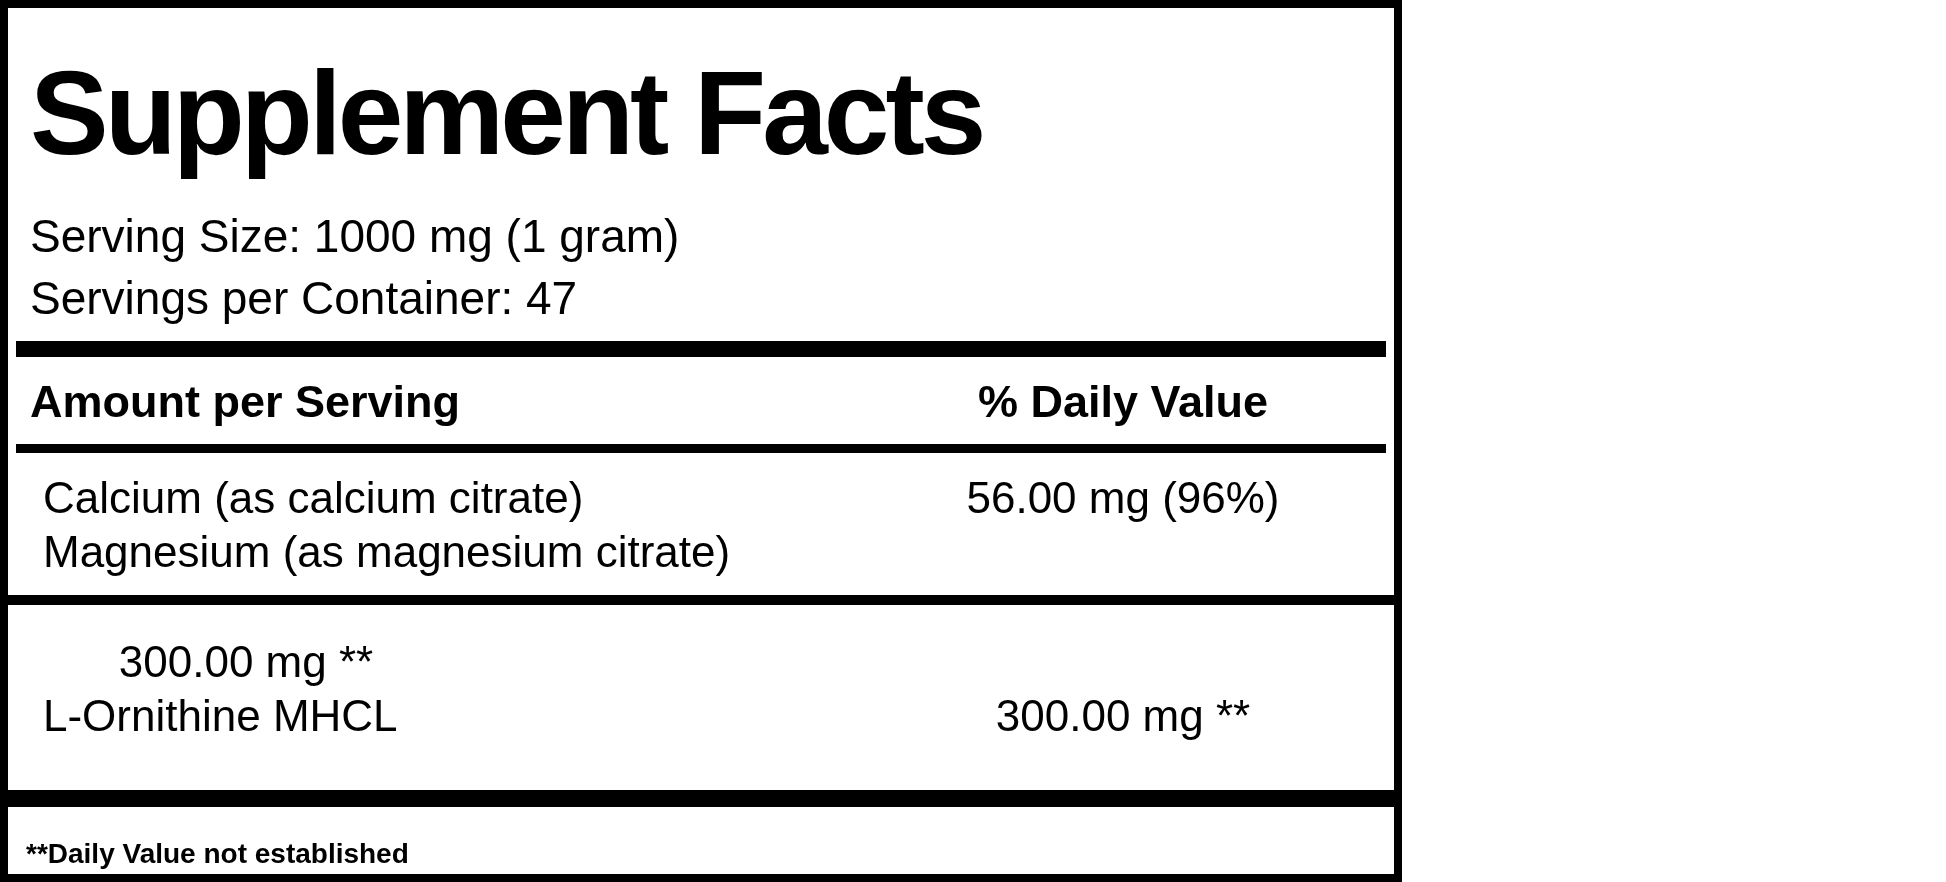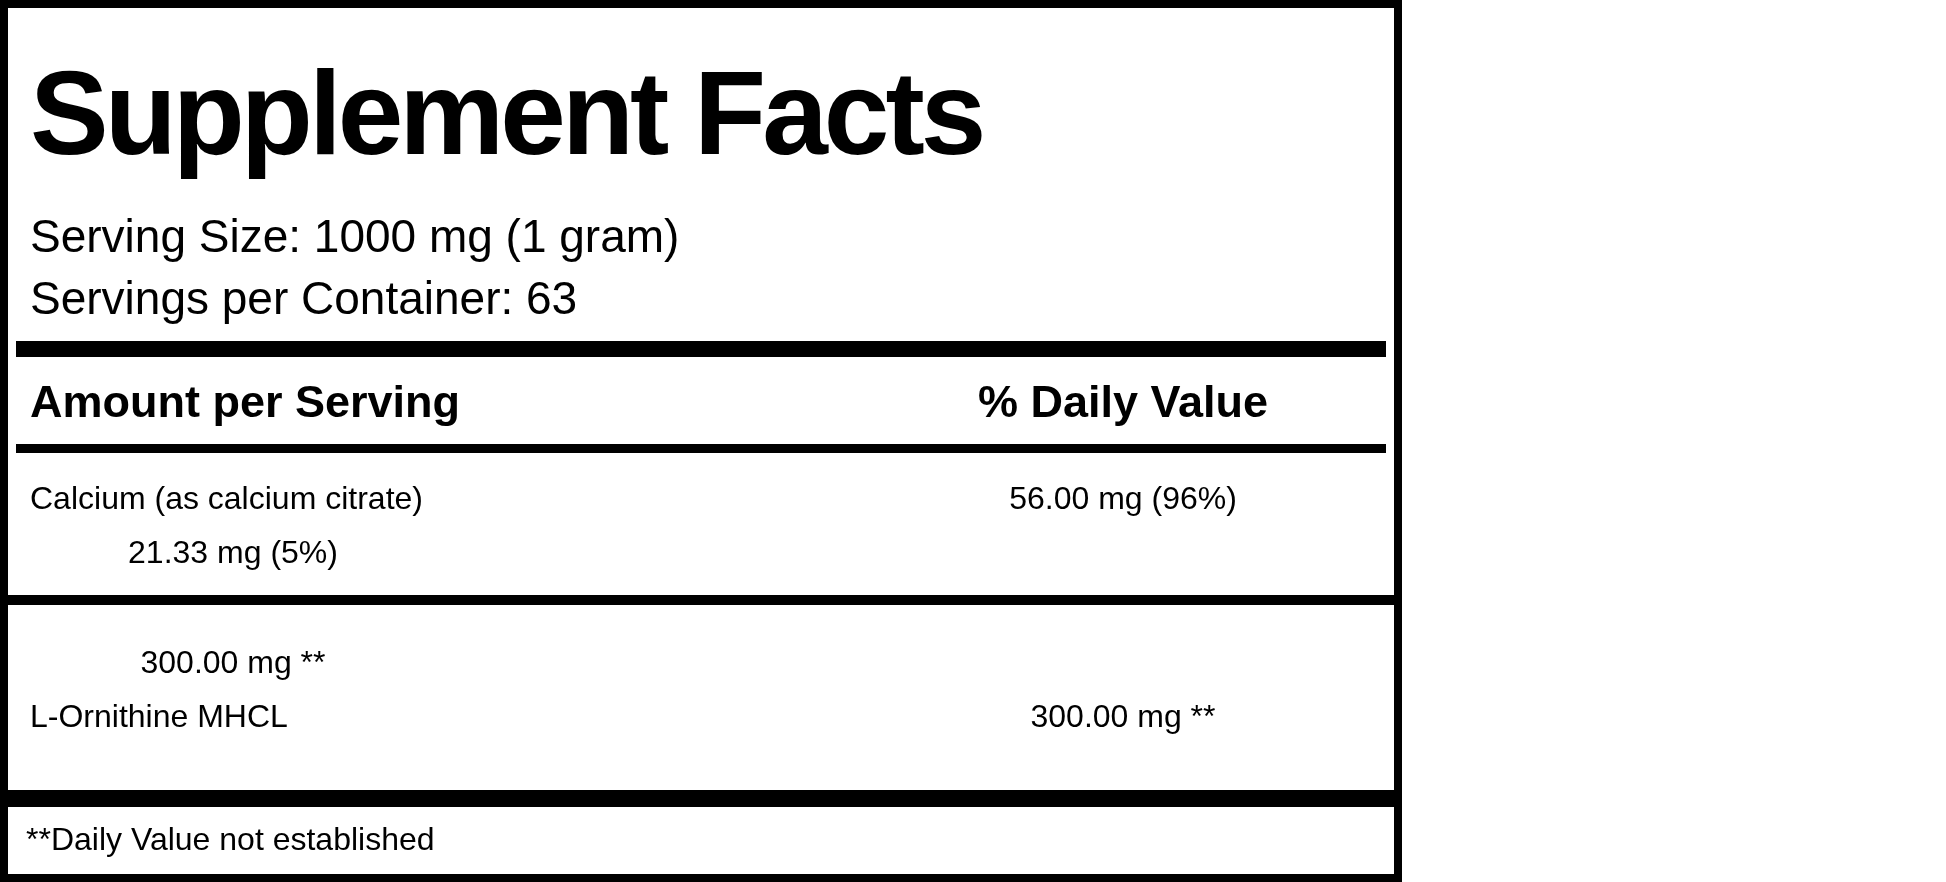--- a/index.html
+++ b/index.html
@@ -69,60 +69,61 @@
   }
   .value-col {
     width: 450px;
     margin-right: 46px;
     text-align: center;
     white-space: nowrap;
   }
   .nutrient-section-1 { padding: 18px 0 16px 0; }
   .nutrient-section-2 { padding: 30px 0 47px 0; }
   .nutrient-row {
-    font-size: 32px;
+    font-size: 44px;
     line-height: 54px;
+    margin-left: 13px;
   }
   .footnote-row {
-    padding: 11px 0 0 18px;
-    font-weight: normal;
-    font-size: 32px;
+    padding: 26px 0 0 18px;
+    font-weight: bold;
+    font-size: 28px;
     line-height: 42px;
     white-space: nowrap;
   }
 </style>
 </head>
 <body>
 
 <div class="canvas">
   <div class="facts-panel">
 
     <div class="panel-title">Supplement Facts</div>
 
     <div class="serving-info">
       <div>Serving Size: 1000 mg (1 gram)</div>
-      <div>Servings per Container: 63</div>
+      <div>Servings per Container: 47</div>
     </div>
 
     <div class="bar bar-thick-top"></div>
 
     <div class="flex-row header-row">
       <div class="name-col">Amount per Serving</div>
       <div class="value-col">% Daily Value</div>
     </div>
 
     <div class="bar bar-thin"></div>
 
     <div class="nutrient-section-1">
       <div class="flex-row nutrient-row">
         <div class="name-col">Calcium (as calcium citrate)</div>
         <div class="value-col">56.00 mg (96%)</div>
       </div>
       <div class="flex-row nutrient-row">
-        <div class="value-col">21.33 mg (5%)</div>
+        <div class="name-col">Magnesium (as magnesium citrate)</div>
       </div>
     </div>
 
     <div class="bar bar-divider"></div>
 
     <div class="nutrient-section-2">
       <div class="flex-row nutrient-row">
         <div class="value-col">300.00 mg **</div>
       </div>
       <div class="flex-row nutrient-row">

